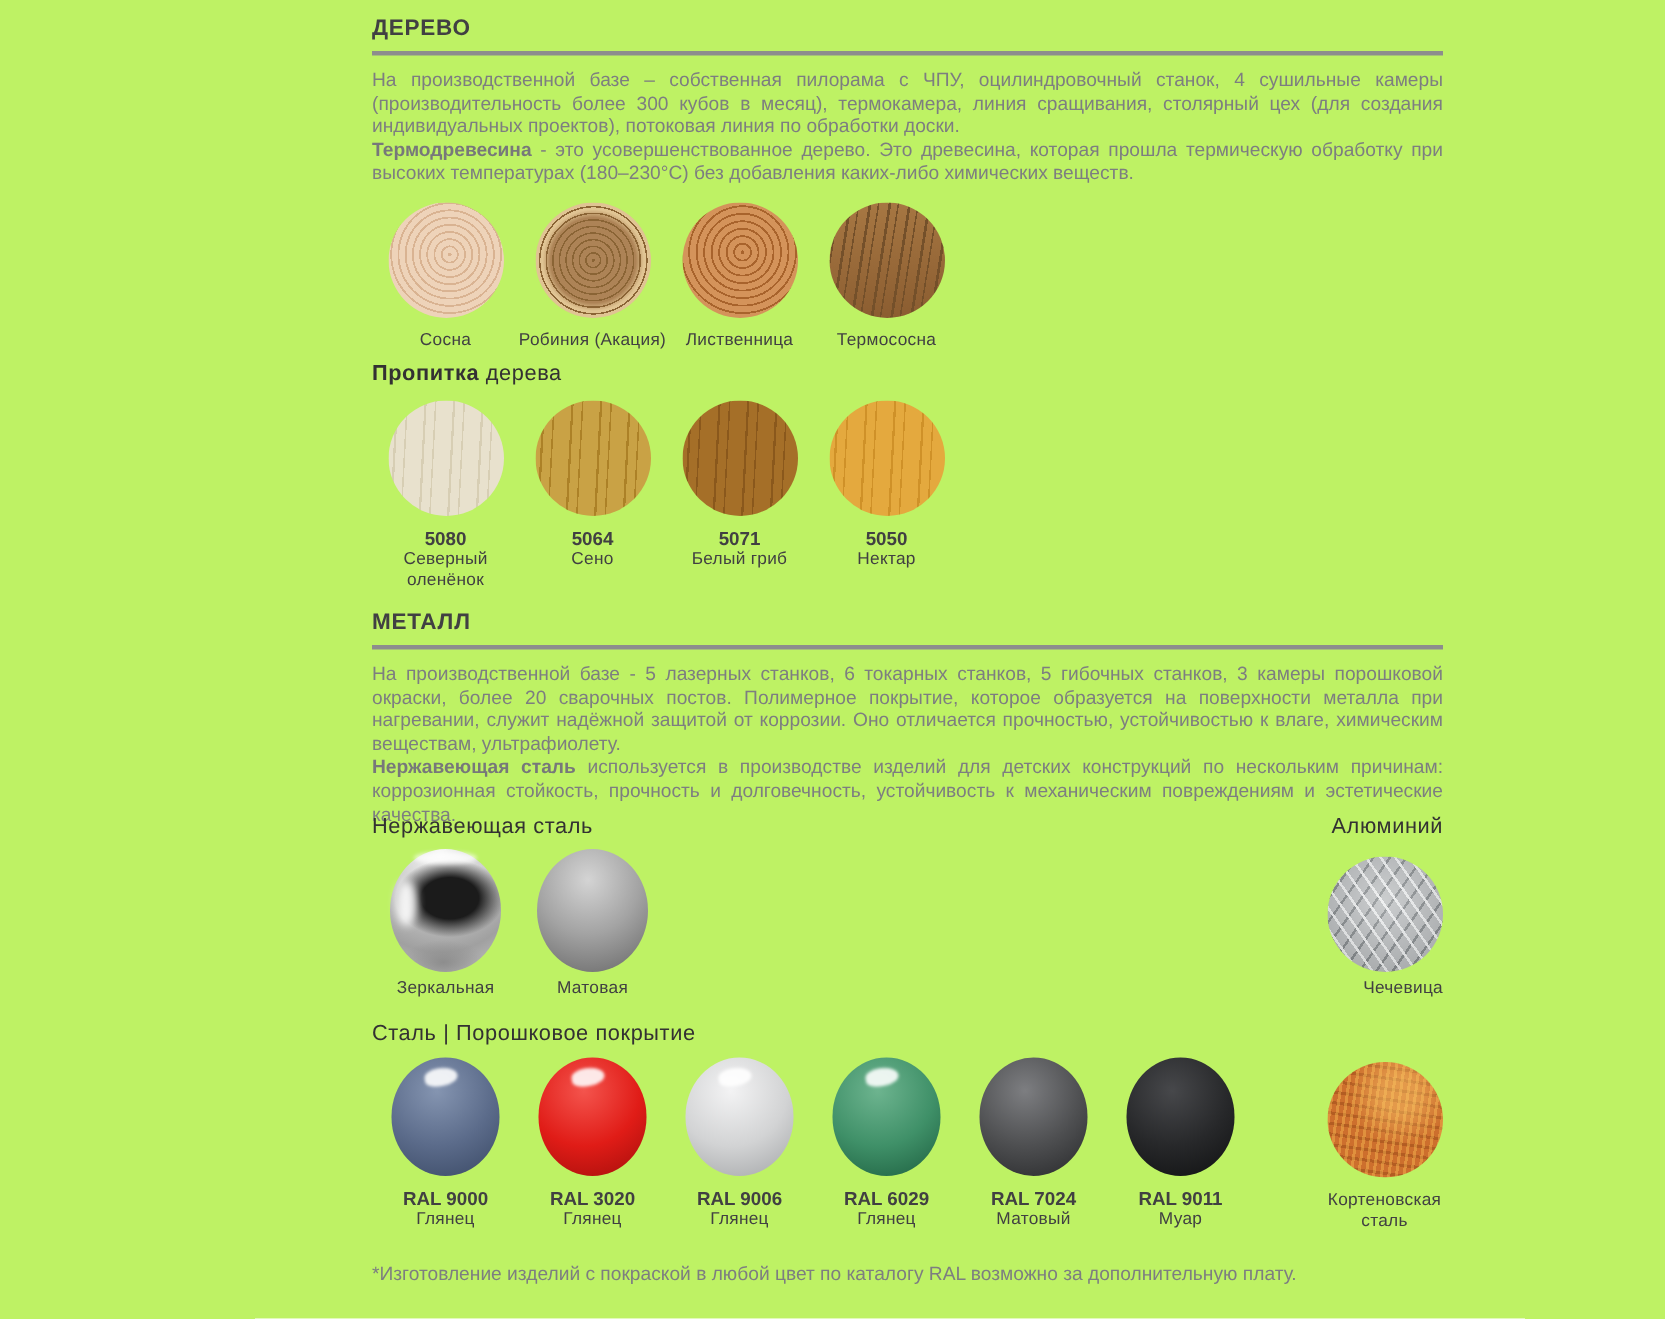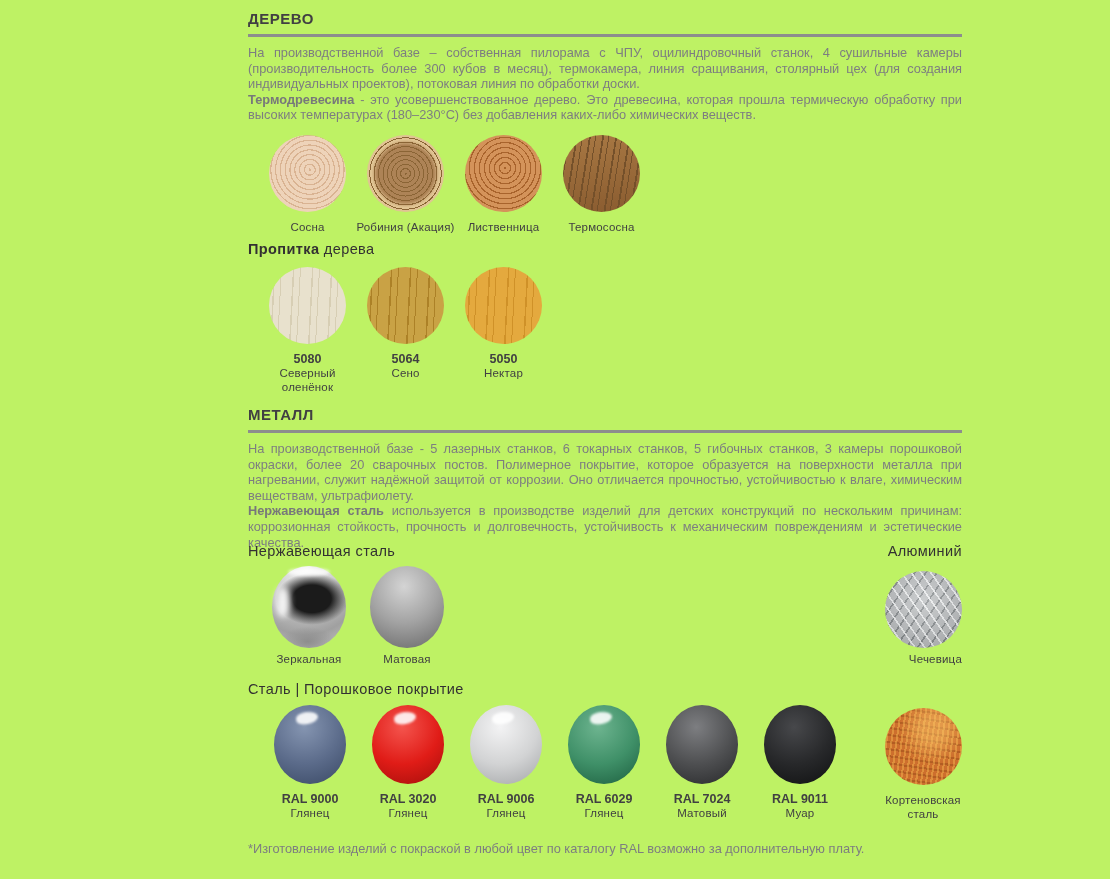--- a/index.html
+++ b/index.html
@@ -15,21 +15,21 @@
   }
   .body-text { font-size:12.8px; line-height:15.6px; color:#7d7e80; text-align:justify; }
   .body-text b { font-weight:bold; color:#77787a; }
   .footnote { text-align:left; }
 
   .subheading { font-size:14.5px; color:#333132; letter-spacing:0.4px; }
   .sh-strong { font-weight:bold; }
   .row { display:flex; }
   .row-between { display:flex; justify-content:space-between; }
 
-  .cell { width:98px; display:flex; flex-direction:column; align-items:flex-end; }
+  .cell { width:98px; display:flex; flex-direction:column; align-items:center; }
   .cell-right { position:absolute; right:0; top:0; width:78px; align-items:center; }
   .label-wrap { width:77px; display:flex; flex-direction:column; align-items:center; }
   .lw74 { width:74px; } .lw72 { width:72px; } .lw78 { width:78px;align-items:flex-end; }
   .cell-label {
     margin-top:9px; font-size:11.5px; line-height:13.5px; color:#414042;
     text-align:center; letter-spacing:0.2px;
   }
   .nowrap { white-space:nowrap; }
   .code { margin-top:8px; font-size:12.5px; font-weight:bold; color:#414042; text-align:center; }
   .code + .cell-label { margin-top:1px; }
@@ -137,20 +137,27 @@
       </div>
     </div>
     <div class="cell">
       <div class="circle grain" style="--base: #c9a245; --streak: #ac8127;"></div>
       <div class="label-wrap">
         <div class="code">5064</div>
         <div class="cell-label">Сено</div>
       </div>
     </div>
     <div class="cell">
+      <div class="circle grain" style="--base: #a56f28; --streak: #8a581c;"></div>
+      <div class="label-wrap">
+        <div class="code">5071</div>
+        <div class="cell-label nowrap">Белый гриб</div>
+      </div>
+    </div>
+    <div class="cell">
       <div class="circle grain" style="--base: #e4a93e; --streak: #cf9128;"></div>
       <div class="label-wrap">
         <div class="code">5050</div>
         <div class="cell-label">Нектар</div>
       </div>
     </div>
   </div>
 
   <div class="abs section-title" style="top:406px">МЕТАЛЛ</div>
 

